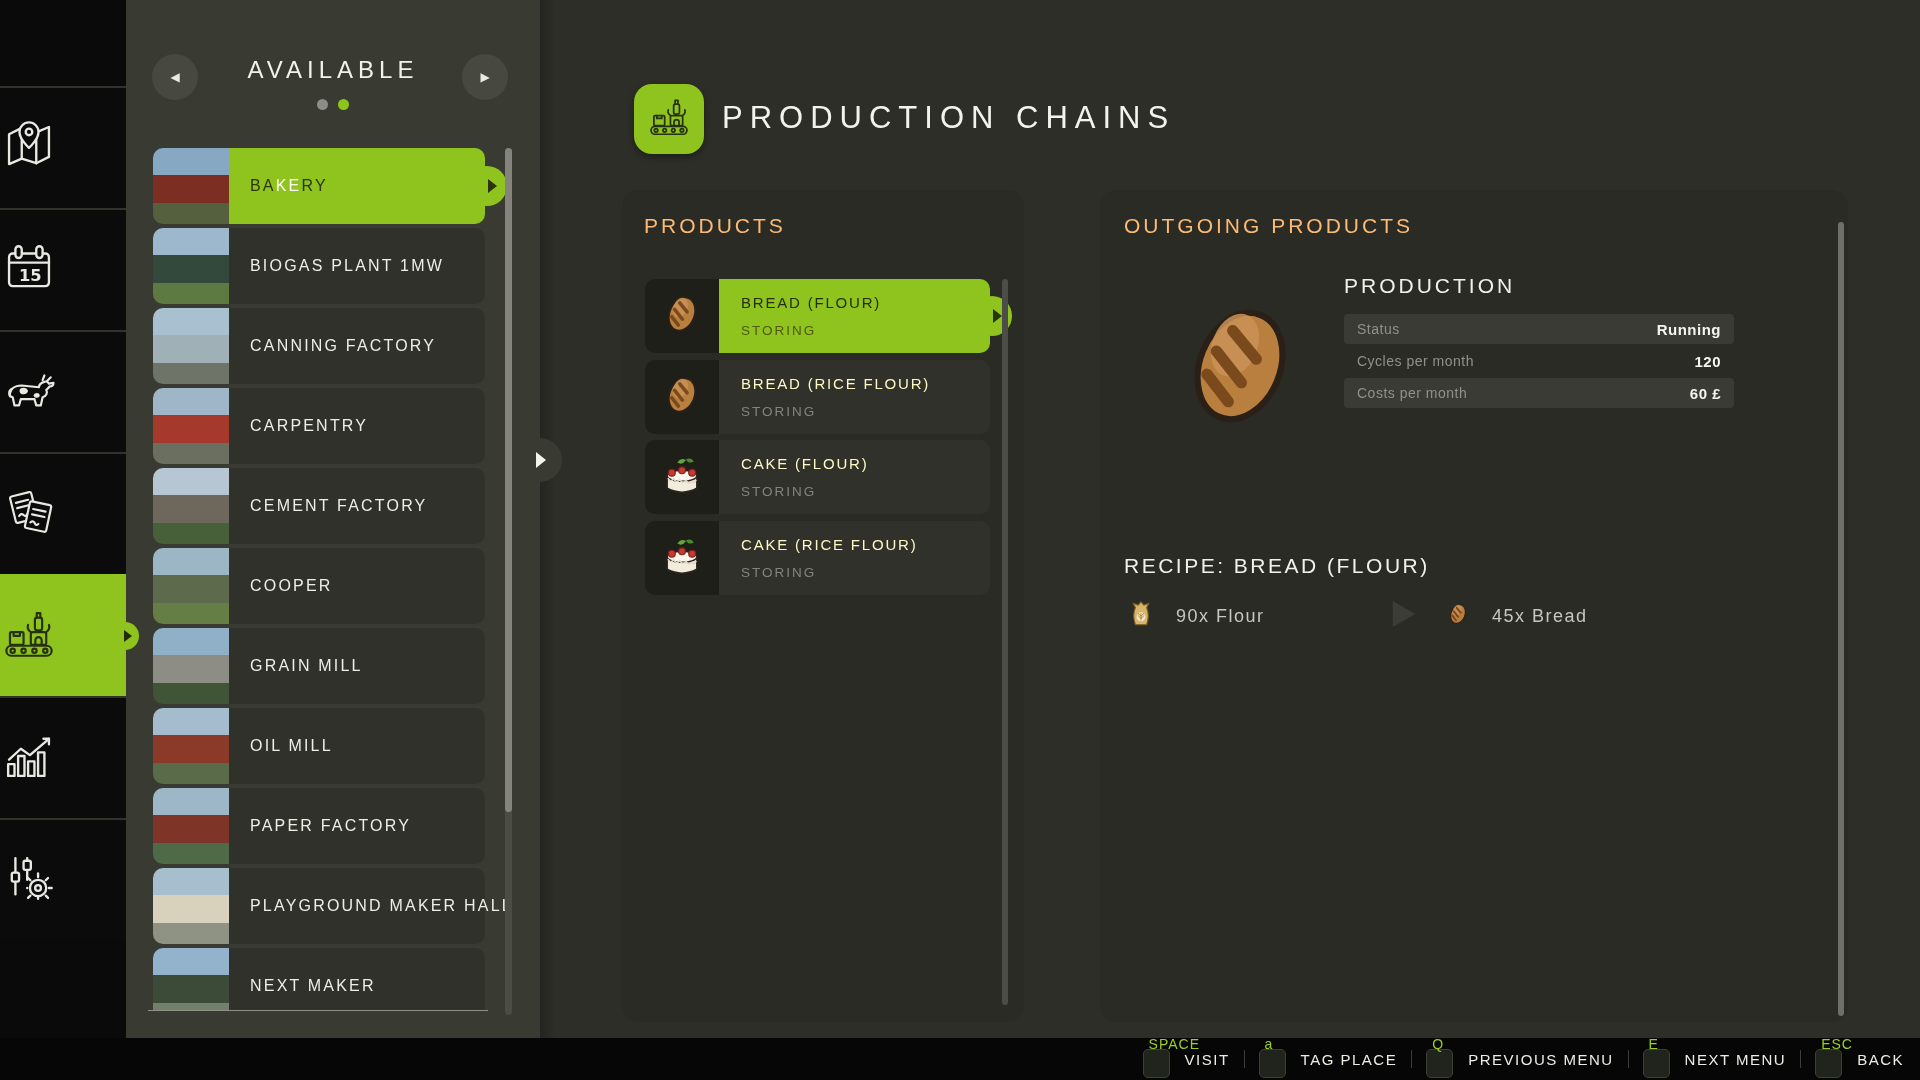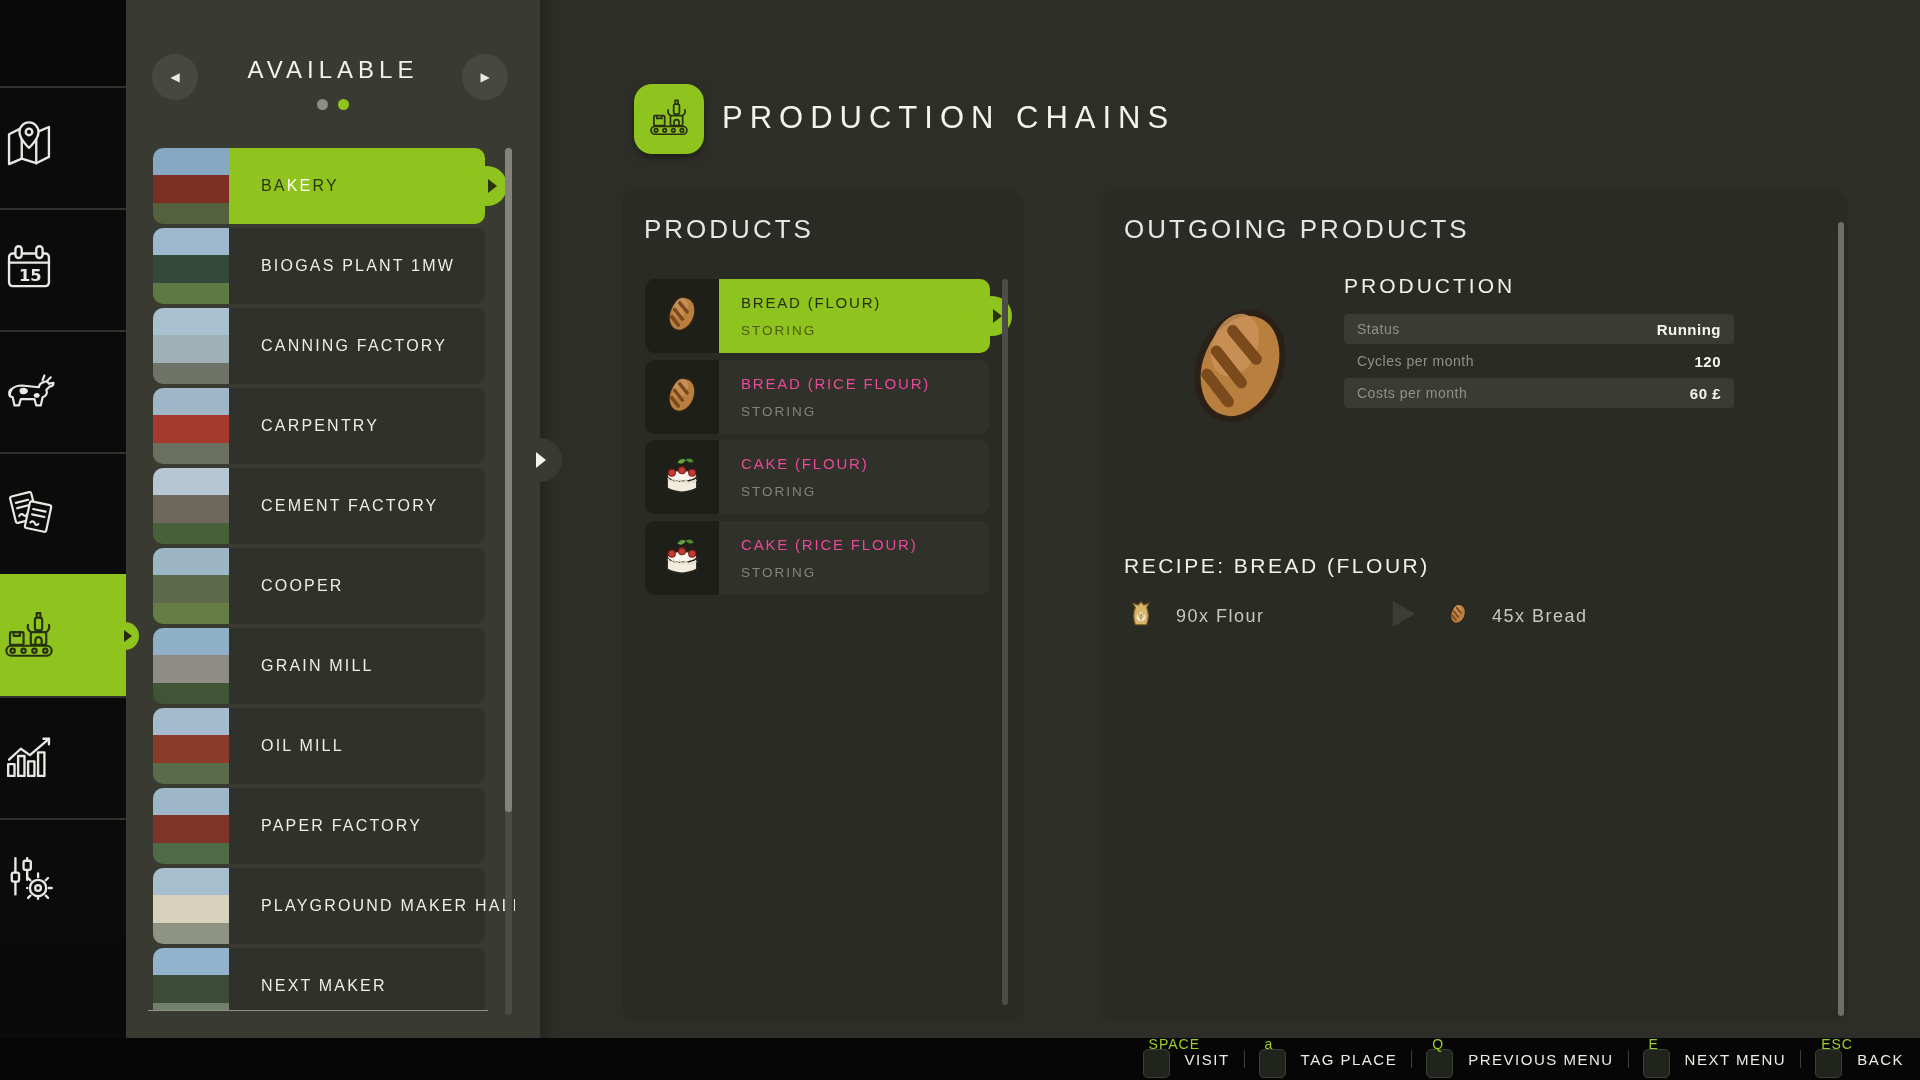--- a/index.html
+++ b/index.html
@@ -19,48 +19,48 @@
   .lp-shade{position:absolute;left:540px;top:0;width:16px;height:1038px;background:linear-gradient(90deg,rgba(0,0,0,.20),rgba(0,0,0,0))}
   .circle-btn{position:absolute;width:46px;height:46px;border-radius:50%;background:#474840;color:#eceade;display:flex;align-items:center;justify-content:center;font-size:12px;cursor:pointer}
   .lp-title{position:absolute;left:0;top:56px;width:414px;text-align:center;font-size:24px;letter-spacing:5px;color:#f2f2ec}
   .lp-dots{position:absolute;left:0;top:99px;width:414px;display:flex;justify-content:center;gap:10px}
   .dot{width:11px;height:11px;border-radius:50%}
   .row-wrap{position:absolute;left:27px;top:148px;width:362px;height:862px;overflow:hidden}
   .b-row{position:relative;height:76px;margin-bottom:4px}
   .b-thumb{position:absolute;left:0;top:0;width:76px;height:76px;border-radius:10px 0 0 10px}
   .b-plate{position:absolute;left:76px;top:0;width:256px;height:76px;background:#30312a;border-radius:0 10px 10px 0}
   .b-row.sel .b-plate{background:#8ec41d}
-  .b-label{position:absolute;left:108px;top:50%;transform:translateY(-50%);font-size:16px;letter-spacing:2.2px;color:#edeee6;white-space:nowrap}
+  .b-label{position:absolute;left:97px;top:50%;transform:translateY(-50%);font-size:16px;letter-spacing:2.2px;color:#edeee6;white-space:nowrap}
   .b-row.sel .b-label .pre,.b-row.sel .b-label .post{color:#2e3509}
   .b-row.sel .b-label .hit{color:#fdfdf9}
   .bump{position:absolute;top:18px;width:40px;height:40px;border-radius:50%;background:#8ec41d}
   .bump::after{content:'';position:absolute;left:21px;top:13px;border-left:9px solid #2a330b;border-top:7px solid transparent;border-bottom:7px solid transparent}
   .b-row .bump{left:314px}
   .lp-divider{position:absolute;left:22px;top:1010px;width:340px;height:1px;background:rgba(215,215,205,.55)}
   .lp-track{position:absolute;left:505px;top:148px;width:7px;height:867px;background:#4b4c45;border-radius:4px}
   .lp-thumb{position:absolute;left:505px;top:148px;width:7px;height:664px;background:#84847d;border-radius:4px}
   .expander{position:absolute;left:518px;top:438px;width:44px;height:44px;border-radius:50%;background:#393a32}
   .expander::after{content:'';position:absolute;left:18px;top:14px;border-left:10px solid #f4f4ee;border-top:8px solid transparent;border-bottom:8px solid transparent}
 
   
   .hdr-icon{position:absolute;left:634px;top:84px;width:70px;height:70px;border-radius:18px;background:#8ec41d;display:flex;align-items:center;justify-content:center;box-shadow:0 3px 6px rgba(0,0,0,.35)}
   .hdr-title{position:absolute;left:722px;top:100px;font-size:31px;letter-spacing:7px;color:#f3f3ee;white-space:nowrap}
 
   
   .card{position:absolute;background:#2a2b25;border-radius:16px}
   #products-card{left:622px;top:190px;width:402px;height:832px}
   #outgoing-card{left:1100px;top:190px;width:748px;height:832px}
-  .card-title{position:absolute;font-size:26px;letter-spacing:3px;color:#e5e5e5;white-space:nowrap}
+  .card-title{position:absolute;font-size:21px;letter-spacing:3px;color:#fdba74;white-space:nowrap}
 
   
   .p-row{position:absolute;left:23px;width:345px;height:75px}
   .p-tile{position:absolute;left:0;top:0;width:74px;height:74px;background:#1e1f19;border-radius:10px 0 0 10px;display:flex;align-items:center;justify-content:center}
   .p-plate{position:absolute;left:74px;top:0;width:271px;height:74px;background:#30312a;border-radius:0 10px 10px 0}
   .p-row.sel .p-plate{background:#8ec41d}
-  .p-name{position:absolute;left:96px;top:15px;font-size:15px;letter-spacing:1.8px;color:#ec4899;white-space:nowrap}
+  .p-name{position:absolute;left:96px;top:15px;font-size:15px;letter-spacing:1.8px;color:#fef9c3;white-space:nowrap}
   .p-status{position:absolute;left:96px;top:44px;font-size:13.5px;letter-spacing:2px;color:#83847b}
   .p-row.sel .p-name{color:#262e08}
   .p-row.sel .p-status{color:#4e5a10}
   .p-row .bump{left:327px;top:17px}
   .pc-track{position:absolute;left:380px;top:89px;width:6px;height:726px;background:#4c4d46;border-radius:3px}
 
   
   .bread-big{position:absolute;left:60px;top:96px}
   .prod-heading{position:absolute;left:244px;top:84px;font-size:21px;letter-spacing:3px;color:#f1f1ea}
   .stats{position:absolute;left:244px;top:124px;width:390px}

